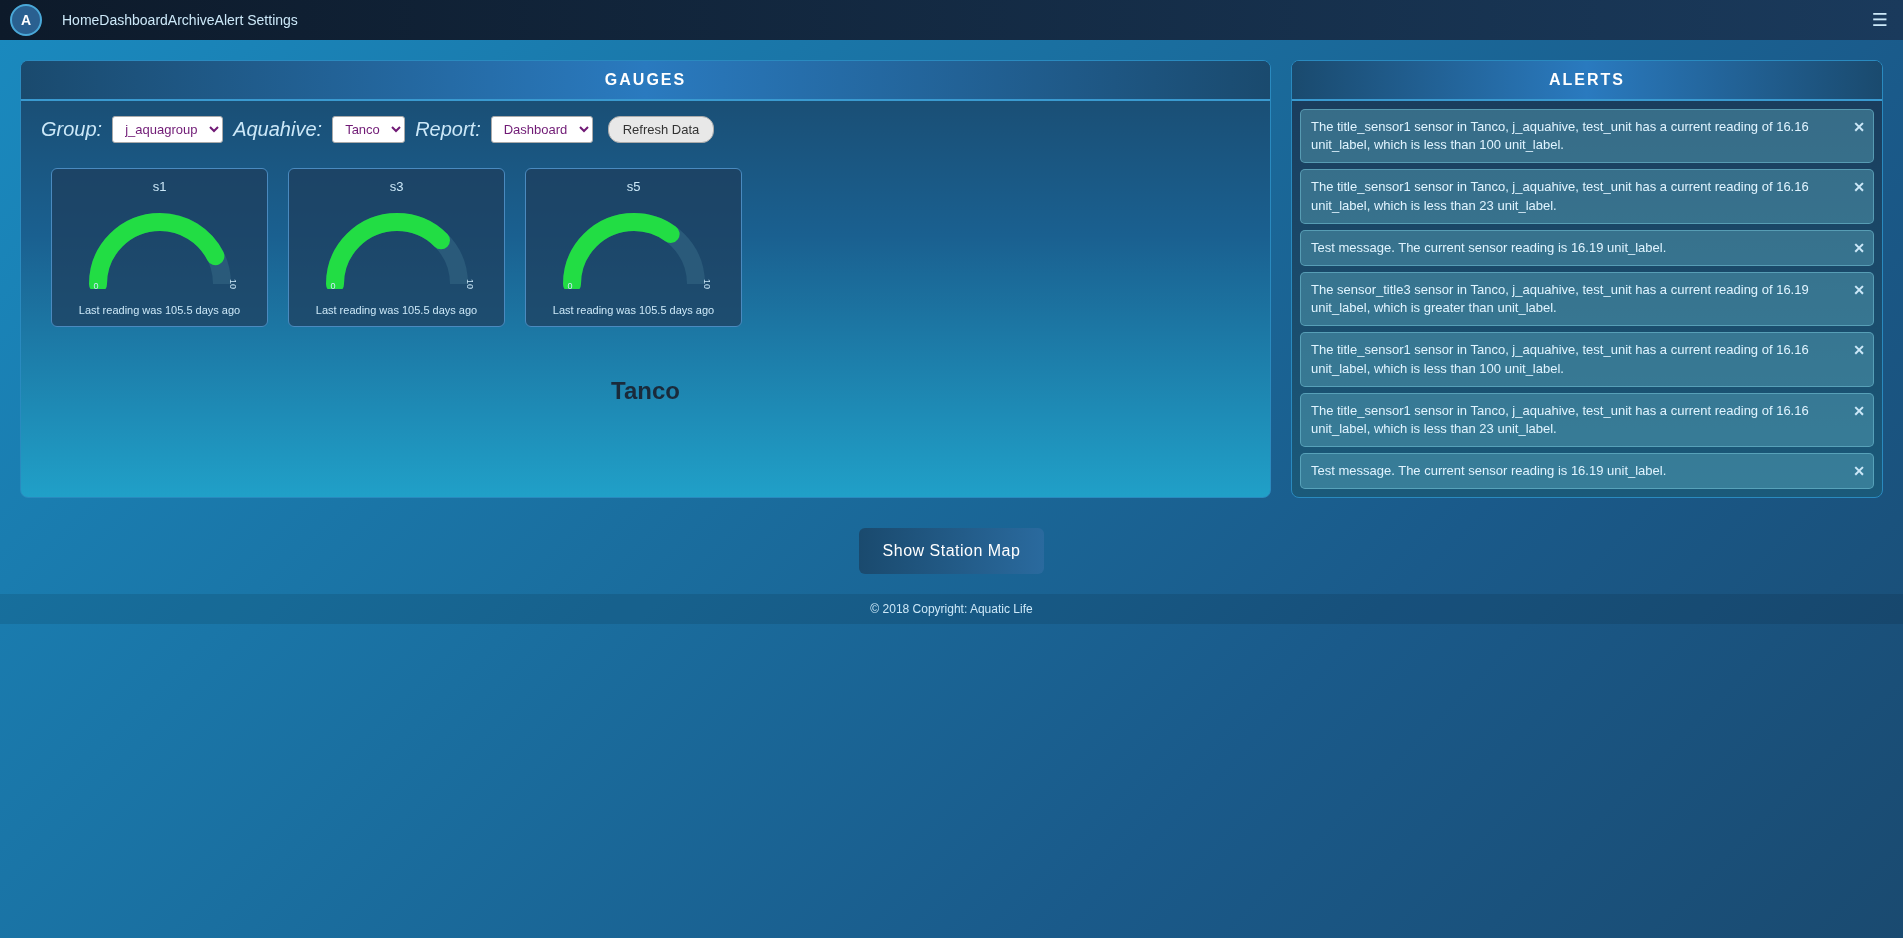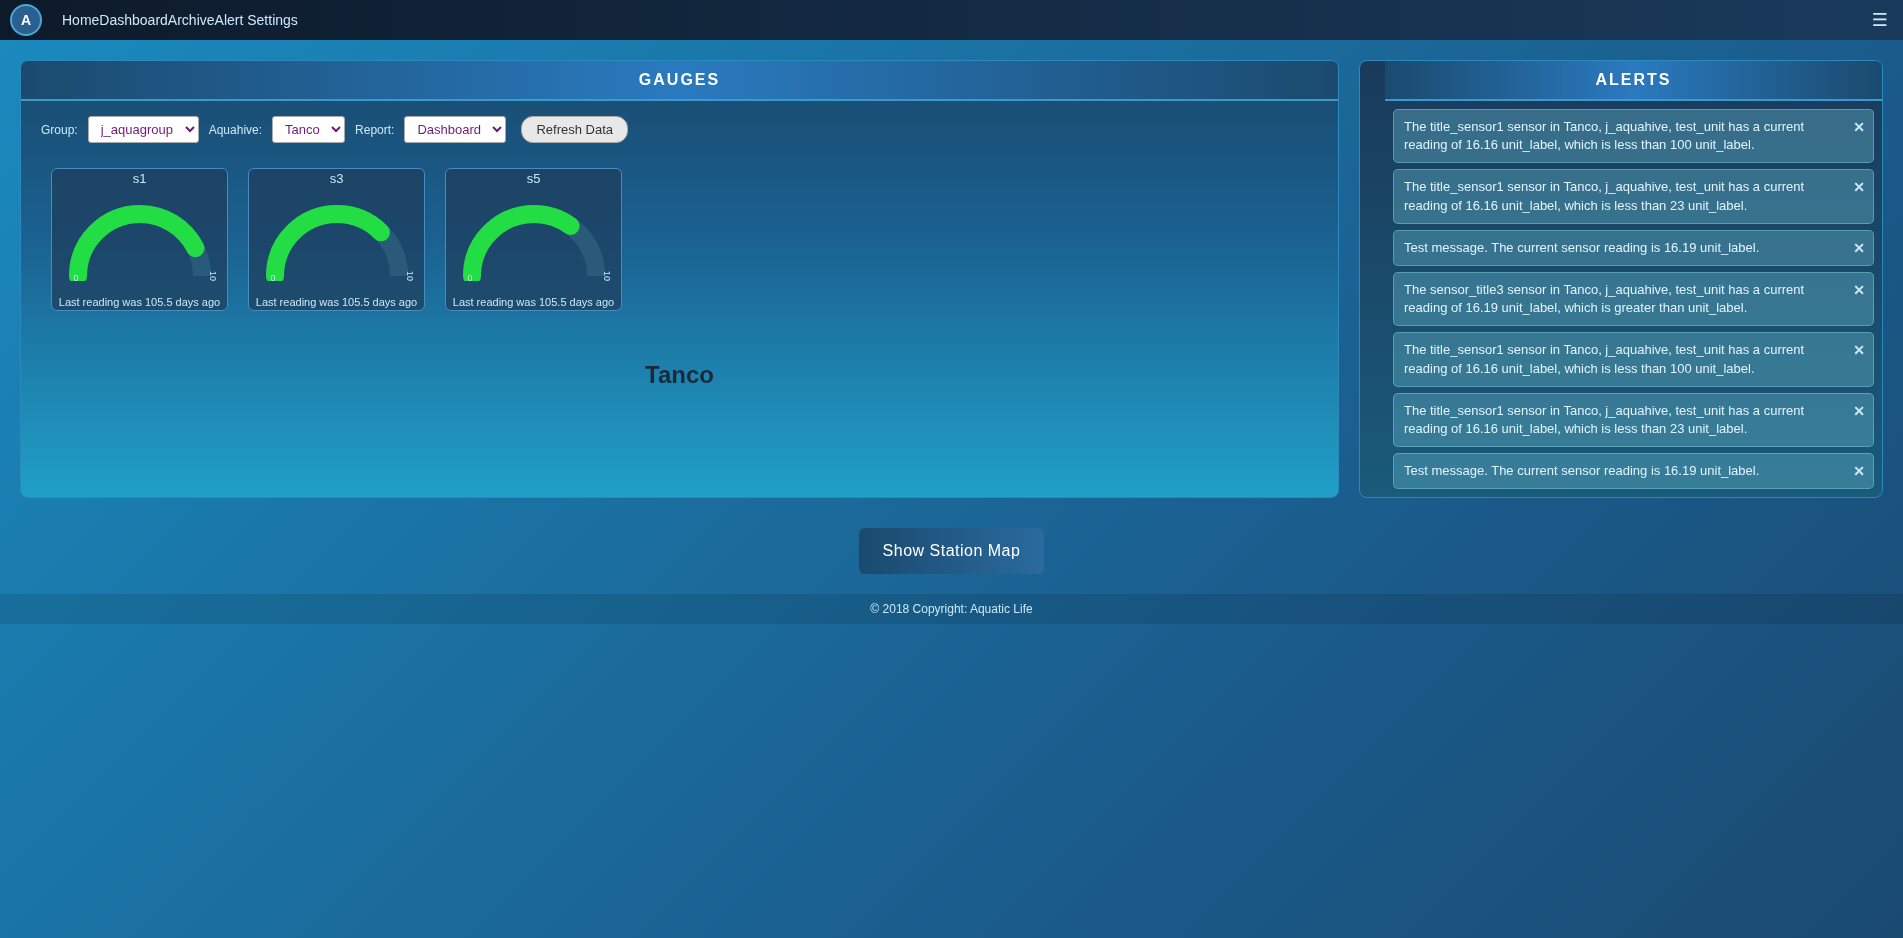--- a/index.html
+++ b/index.html
@@ -78,21 +78,22 @@
     }
     .gauges-controls {
       display: flex;
       align-items: center;
       padding: 15px 20px;
       gap: 10px;
       flex-wrap: wrap;
     }
     .control-label {
       color: #cce8f8;
-      font-size: 12px;
+      font-size: 20px;
+      font-style: italic;
     }
     .control-select {
       background: #fff;
       color: #701a75;
       border: 1px solid #aaa;
       padding: 4px 8px;
       border-radius: 3px;
       font-size: 13px;
       cursor: pointer;
     }
@@ -111,22 +112,22 @@
     .gauges-grid {
       display: flex;
       gap: 20px;
       padding: 10px 30px 20px 30px;
       justify-content: flex-start;
     }
     .gauge-card {
       background: rgba(30, 60, 90, 0.7);
       border: 1px solid #4a8abf;
       border-radius: 6px;
-      padding: 2px;
-      width: 177px;
+      padding: 10px;
+      width: 217px;
       text-align: center;
     }
     .gauge-title {
       font-size: 13px;
       color: #cce8f8;
       margin-bottom: 5px;
     }
     .gauge-svg-container {
       position: relative;
       width: 160px;
@@ -143,28 +144,27 @@
       text-align: center;
       font-size: 24px;
       color: #1a2a3a;
       font-weight: bold;
       margin: 20px 0;
       padding: 10px;
     }
 
     
     .alerts-panel {
-      width: 524px;
+      width: 592px;
       background: linear-gradient(180deg, #1a3a5a 0%, #1a5a7a 100%);
       border-radius: 8px;
       border: 1px solid #2a8abf;
       overflow: hidden;
       display: flex;
       flex-direction: column;
-      padding-left: 25px;
     }
     .alerts-subtitle {
       text-align: center;
       padding: 8px;
       font-size: 15px;
       font-weight: bold;
       color: #fff;
       background: rgba(0,0,0,0.1);
     }
     .alerts-list {

